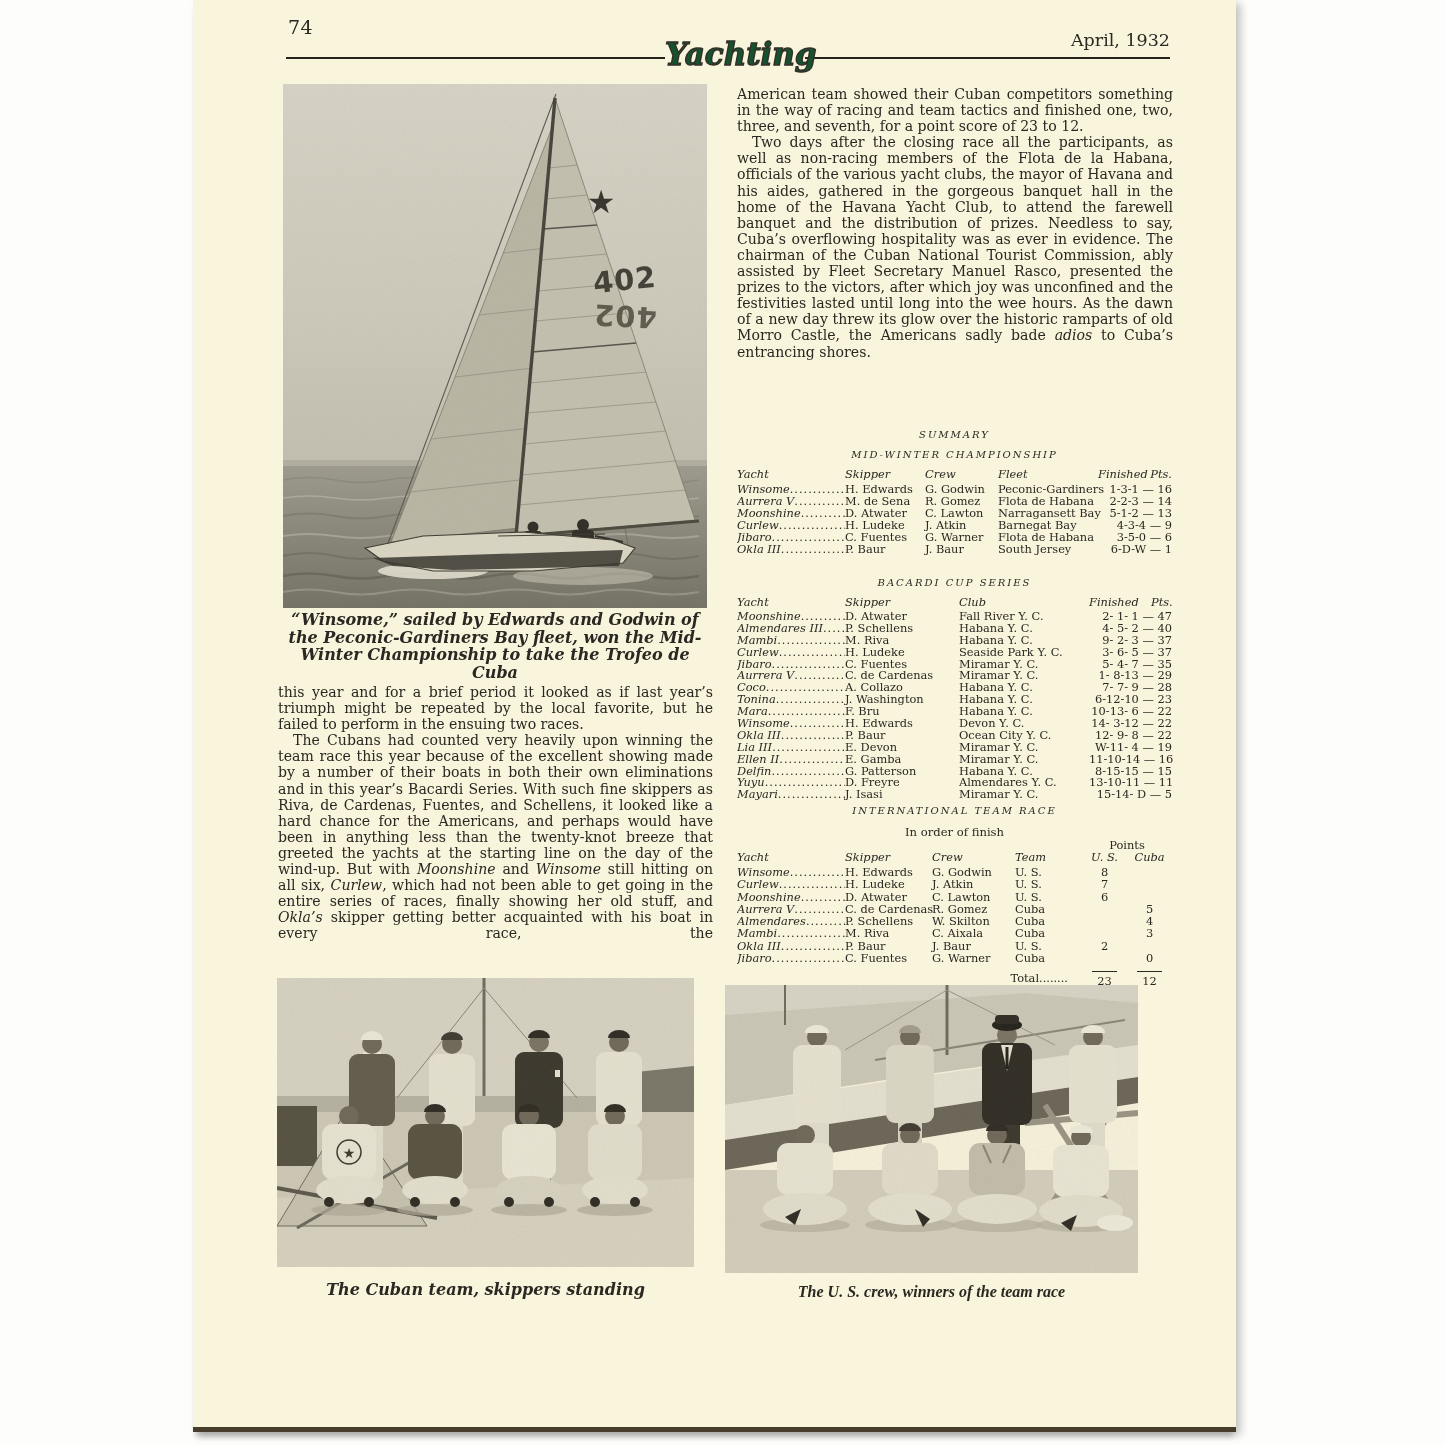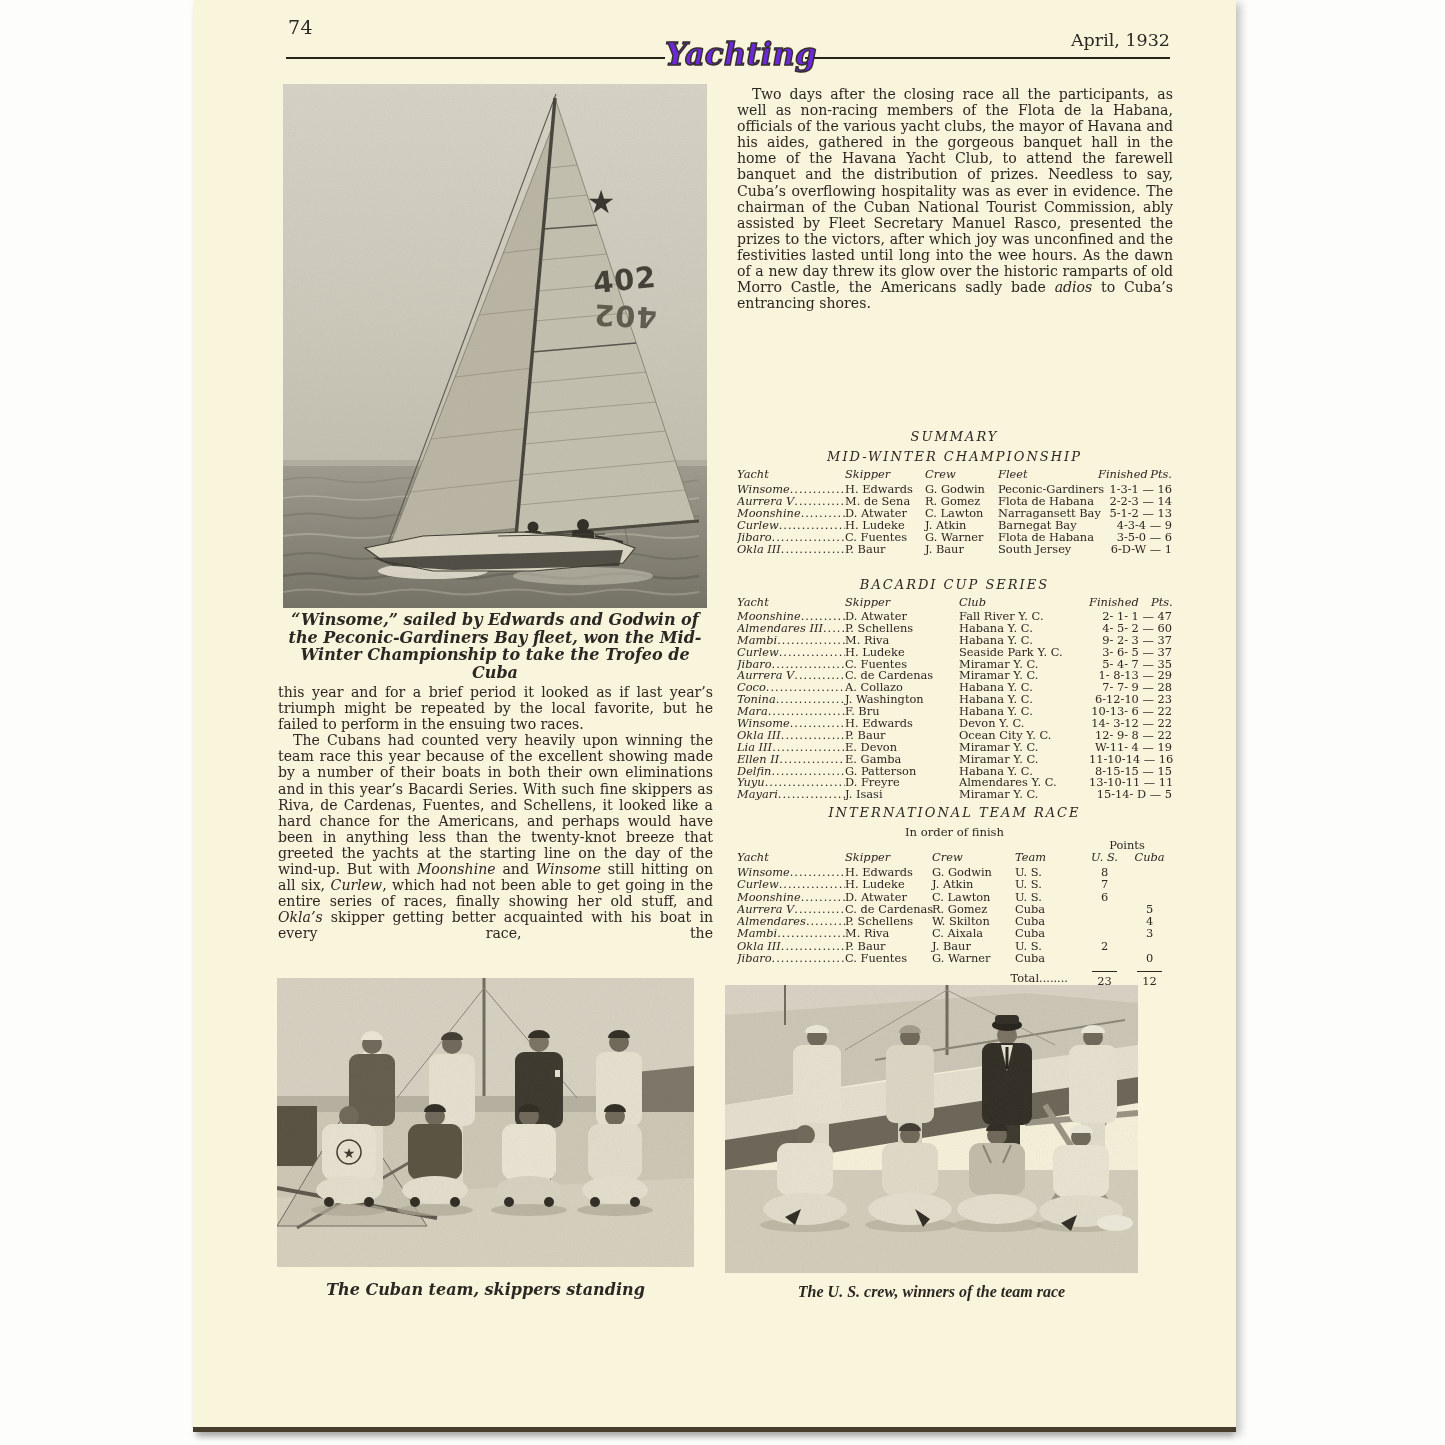--- a/index.html
+++ b/index.html
@@ -5,37 +5,37 @@
   html,body{margin:0;padding:0;background:#fdfdfc;}
   .canvas{position:relative;width:1367px;height:1445px;background:#fdfdfc;overflow:hidden;
           font-family:"DejaVu Serif", serif;color:#2b2722;}
   .page{position:absolute;left:193px;top:0;width:1043px;height:1427px;background:#f9f4dc;
         border-bottom:5px solid #473d2c;
         box-shadow:5px 3px 8px rgba(0,0,0,.22), 0 8px 5px -3px rgba(0,0,0,.18);}
   
   .pageno{position:absolute;left:95px;top:16px;font-size:19px;letter-spacing:.5px;}
   .rule{position:absolute;left:93px;top:57px;width:884px;height:2.4px;background:#26231d;}
   .logo{position:absolute;left:472px;top:36px;width:140px;text-align:center;background:#f9f4dc;
-        font-style:italic;font-weight:bold;font-size:31px;color:#6d28d9;
+        font-style:italic;font-weight:bold;font-size:31px;color:#14532d;
         -webkit-text-stroke:1.4px #33302a;
         text-shadow:0 0 1px #33302a;}
   .date{position:absolute;right:66px;top:30px;font-size:17.5px;}
   
   .photo{position:absolute;margin:0;padding:0;line-height:0;}
   .photo svg{display:block;}
   .cap{position:absolute;font-style:italic;font-weight:bold;font-size:16px;line-height:17.6px;
        text-align:center;}
   
   .coltext{position:absolute;font-size:14.1px;line-height:16.1px;text-align:justify;overflow:hidden;}
   .coltext p{margin:0;}
   .indent{text-indent:15px;}
   .jl{text-align-last:justify;}
   .it{font-style:italic;}
   
-  .hd{position:absolute;width:435px;text-align:center;font-style:italic;font-size:13px;
+  .hd{position:absolute;width:435px;text-align:center;font-style:italic;font-size:10px;
       letter-spacing:2px;white-space:nowrap;}
   .sub{position:absolute;width:435px;text-align:center;font-size:11.6px;}
   .tbl{position:absolute;width:435px;font-size:11.4px;}
   .thead{display:grid;font-style:italic;line-height:13px;}
   .tbody{margin-top:2px;}
   .trow{display:grid;line-height:12px;height:12px;white-space:nowrap;}
   .t1 .thead,.t1 .trow{grid-template-columns:108px 80px 73px 100px 74px;}
   .t2 .thead{grid-template-columns:108px 114px 130px 62px 21px;}
   .t2 .trow{grid-template-columns:108px 114px 130px 83px;}
   .t3 .thead,.t3 .trow{grid-template-columns:108px 87px 83px 67px 45px 45px;}
@@ -216,20 +216,21 @@
           <ellipse cx="338" cy="212" rx="33" ry="14" fill="#e6e1cf"></ellipse>
             <circle cx="318" cy="224" r="5" fill="#2e2a22"></circle>
             <circle cx="358" cy="224" r="5" fill="#2e2a22"></circle>
         </g>
         <rect width="417" height="289" filter="url(#n2)" opacity="0.5"></rect>
       </svg>
     </figure>
     <div class="cap" style="left:84px;top:1281px;width:417px;">The Cuban team, skippers standing</div>
 
     <div class="coltext" style="left:544px;top:86px;width:436px;height:342px;">
+      <p>American team showed their Cuban competitors something in the way of racing and team tactics and finished one, two, three, and seventh, for a point score of 23 to 12.</p>
       <p class="indent"><span>Two days after the closing race all the participants, as well as non-racing members of the Flota de la Habana, officials of the various yacht clubs, the mayor of Havana and his aides, gathered in the gorgeous banquet hall in the home of the Havana Yacht Club, to attend the farewell banquet and the distribution of prizes. Needless to say, Cuba’s overflowing hospitality was as ever in evidence. The chairman of the Cuban National Tourist Commission, ably assisted by Fleet Secretary Manuel Rasco, presented the prizes to the victors, after which joy was unconfined and the festivities lasted until long into the wee hours. As the dawn of a new day threw its glow over the historic ramparts of old Morro Castle, the Americans sadly bade </span><span class="it">adios</span><span> to Cuba’s entrancing shores.</span></p>
     </div>
 
     <div class="hd" style="left:544px;top:429px;">SUMMARY</div>
     <div class="hd" style="left:544px;top:449px;">MID-WINTER CHAMPIONSHIP</div>
 
     <div class="tbl t1" style="left:544px;top:468px;">
       <div class="thead">
         <span>Yacht</span>
         <span>Skipper</span>
@@ -323,21 +324,21 @@
             <span>Fall River Y. C.</span>
             <span class="c-fin">2- 1- 1 — 47</span>
           </div>
           <div class="trow">
             <span class="c-yacht">
               <span class="yname">Almendares III</span>
               <span class="ldr"></span>
             </span>
             <span>P. Schellens</span>
             <span>Habana Y. C.</span>
-            <span class="c-fin">4- 5- 2 — 60</span>
+            <span class="c-fin">4- 5- 2 — 40</span>
           </div>
           <div class="trow">
             <span class="c-yacht">
               <span class="yname">Mambi</span>
               <span class="ldr"></span>
             </span>
             <span>M. Riva</span>
             <span>Habana Y. C.</span>
             <span class="c-fin">9- 2- 3 — 37</span>
           </div>

